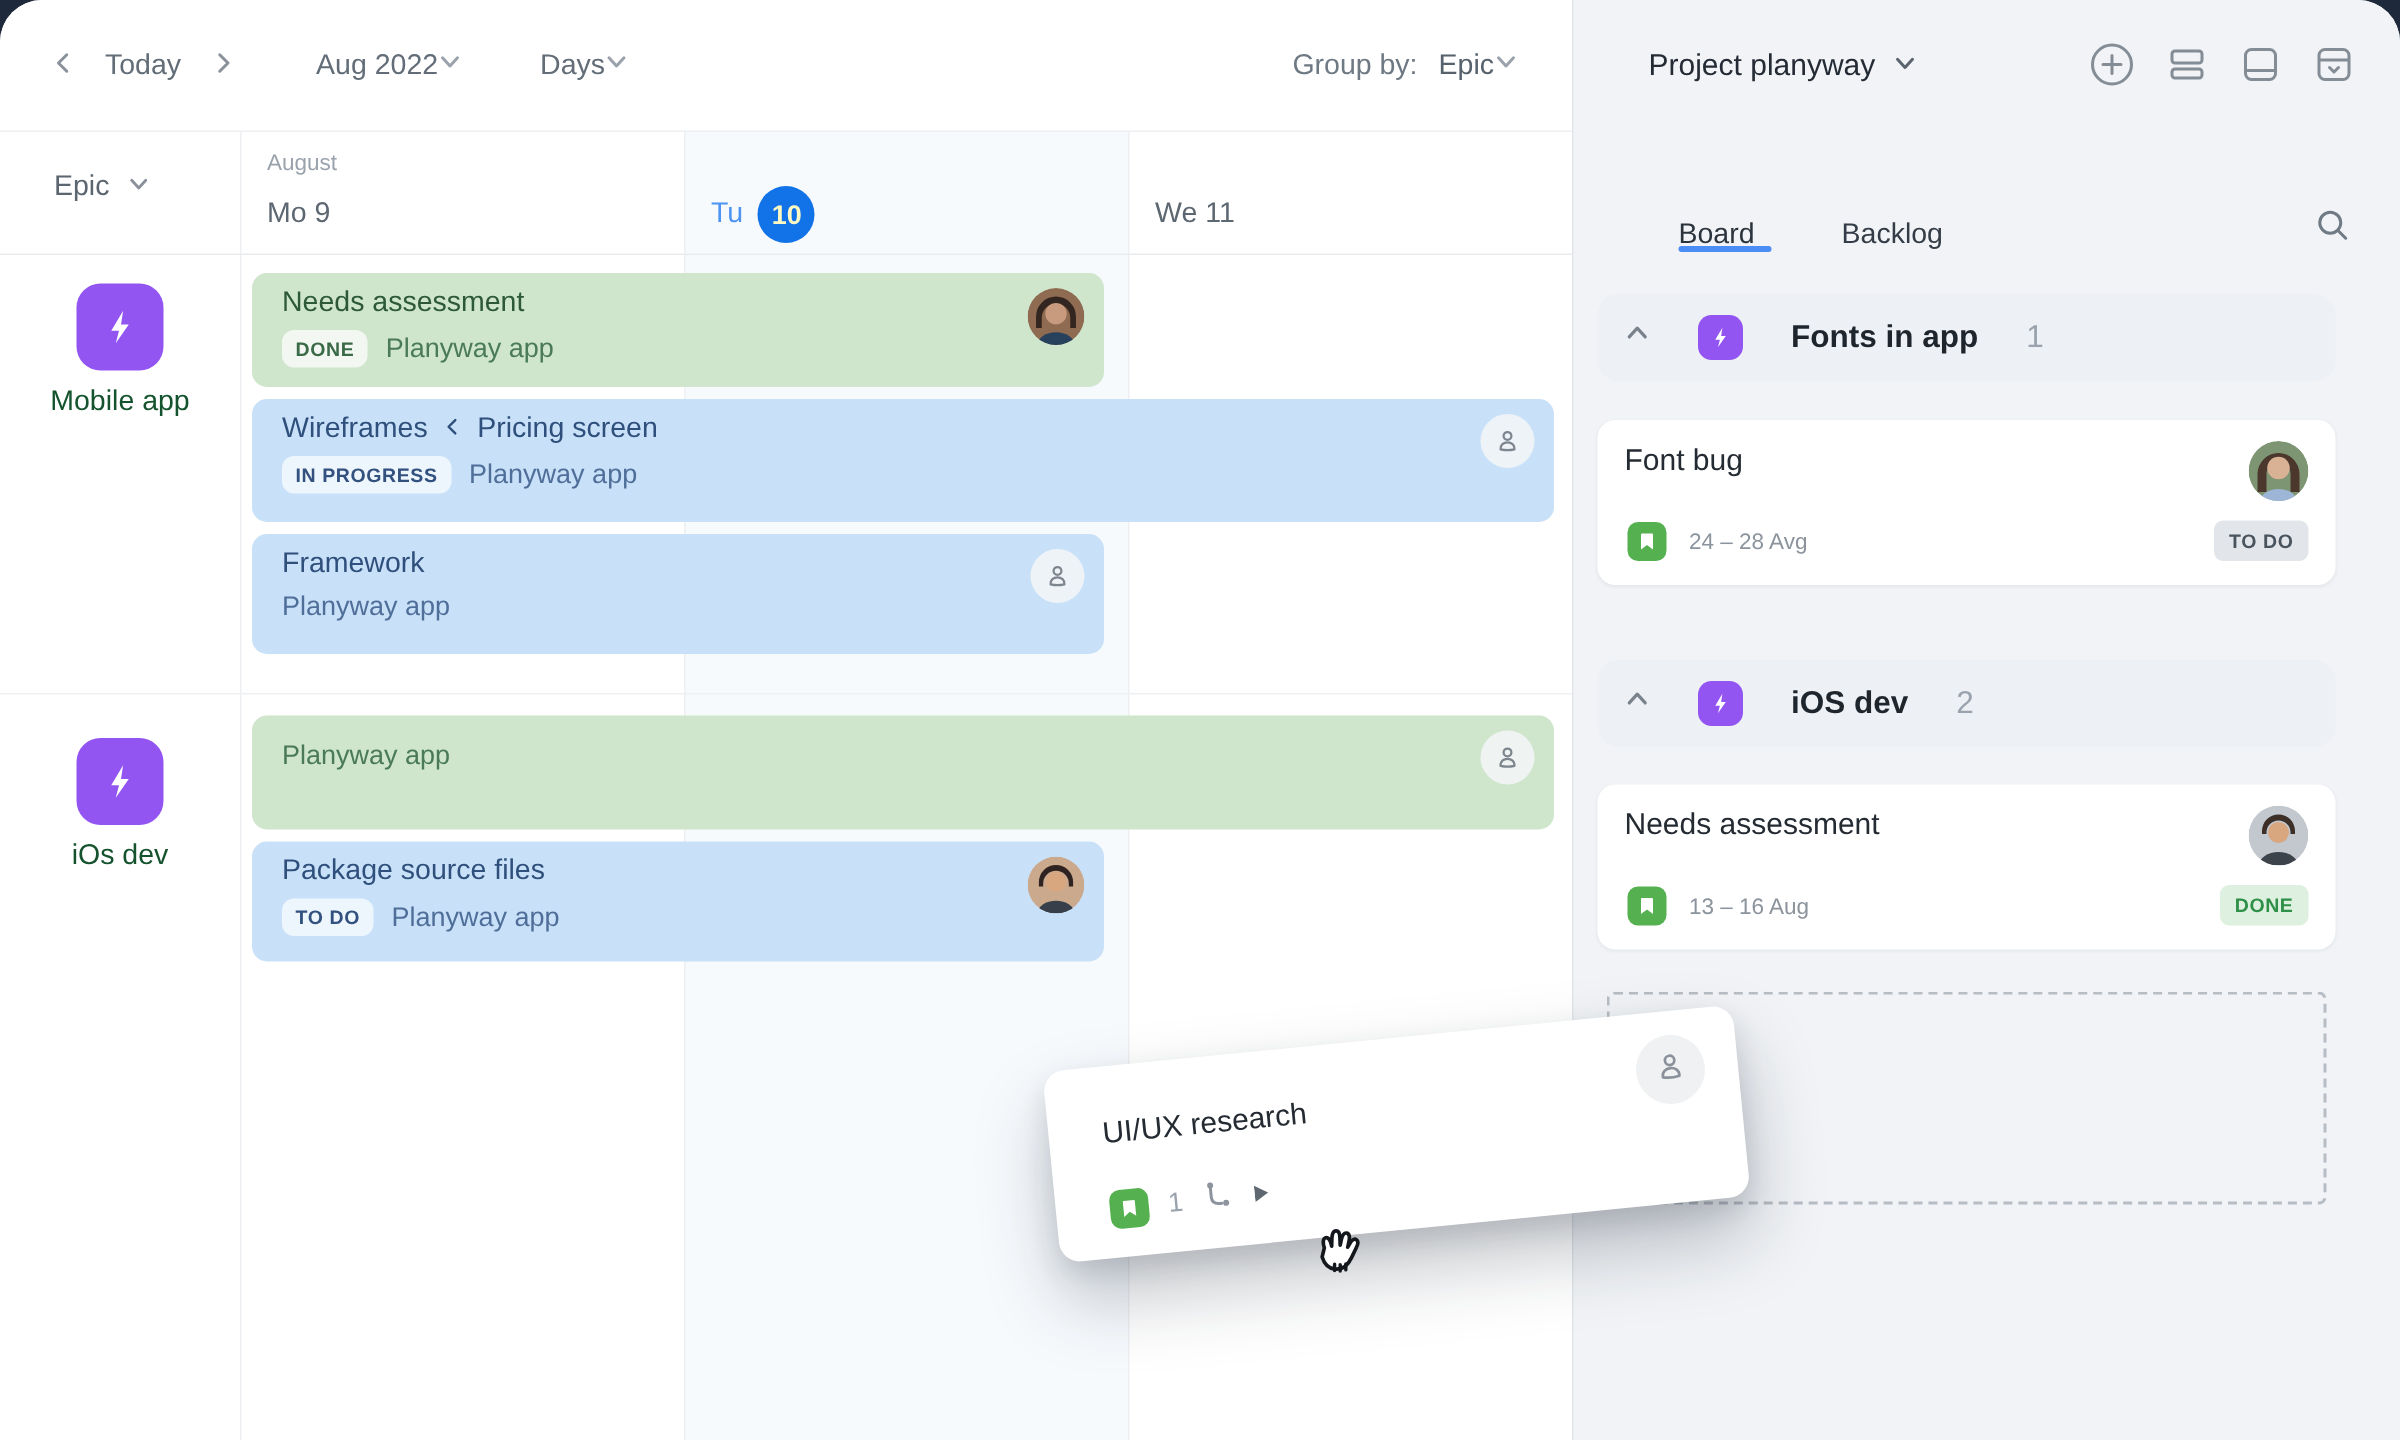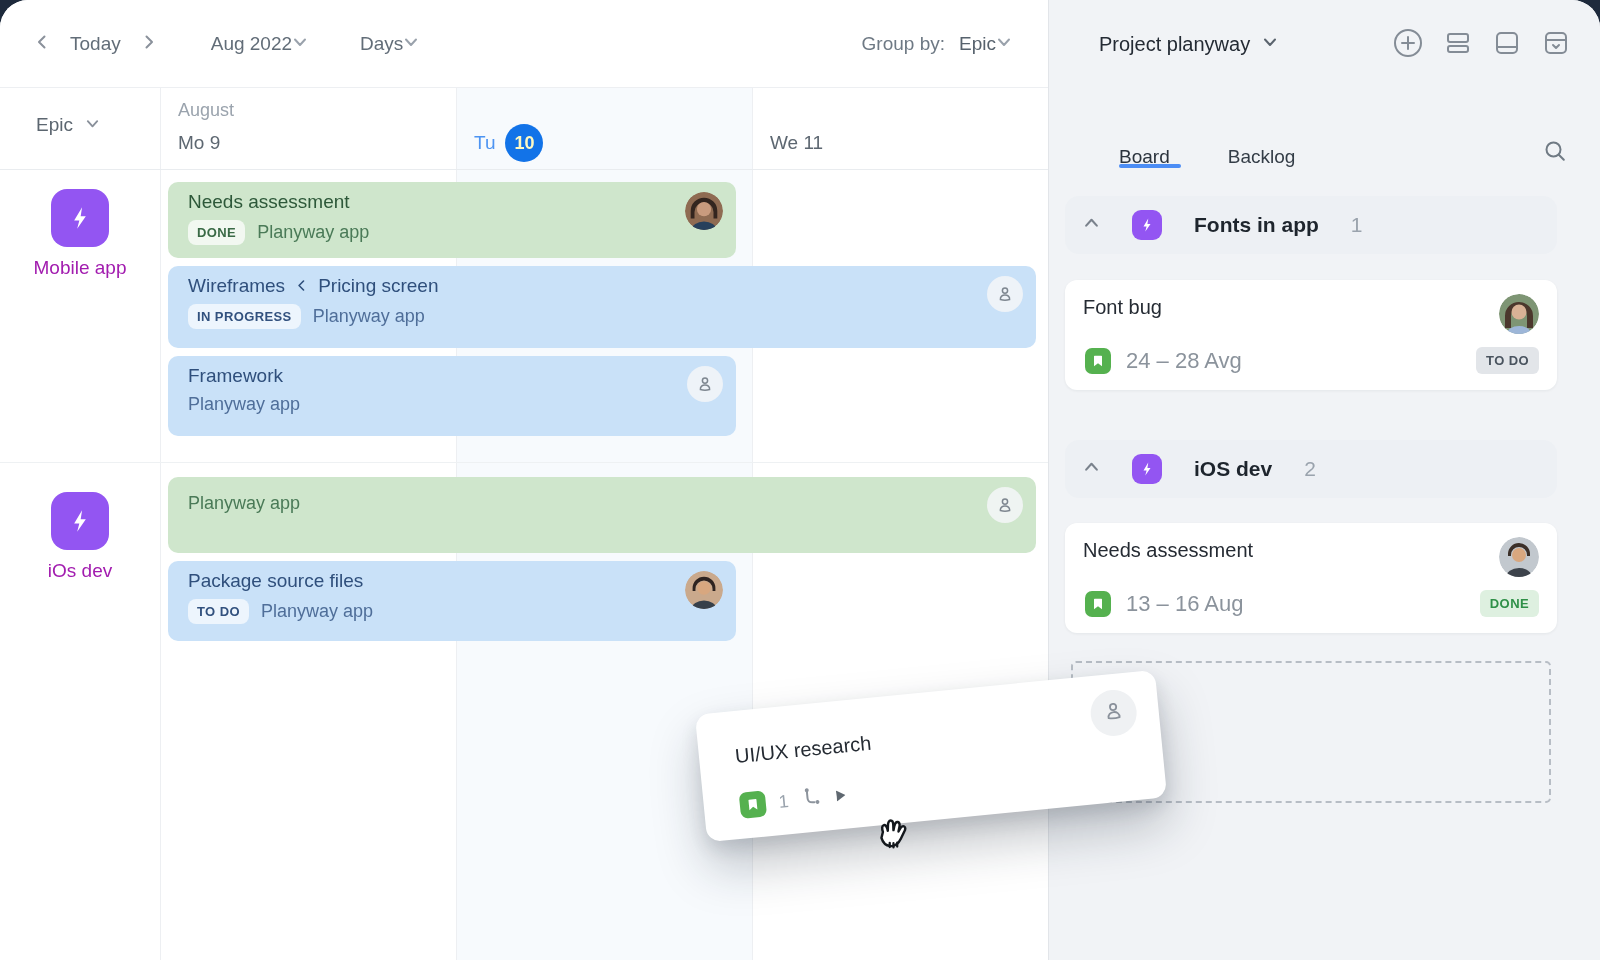--- a/index.html
+++ b/index.html
@@ -37,41 +37,41 @@
   .dd-month{margin-left:48px;}
   .dd-scale{margin-left:52px;}
   .groupby{margin-left:auto;display:flex;align-items:center;gap:14px;}
   .gb-label{font-size:19px;color:#6e7984;}
   .gb-value{font-size:19px;color:#57626d;font-weight:500;}
 
   
   .cal-header{position:absolute;left:0;top:88px;width:1048px;height:82px;border-bottom:1px solid #e9ecef;background:transparent;z-index:3;}
   .epic-axis{position:absolute;left:36px;top:26px;display:flex;align-items:center;gap:12px;cursor:pointer;}
   .epic-axis span{font-size:19px;color:#5c6670;}
-  .month-label{position:absolute;left:178px;top:12px;font-size:18px;color:var(--muted);}
+  .month-label{position:absolute;left:178px;top:12px;font-size:15px;color:var(--muted);}
   .day-label{position:absolute;font-size:19px;color:#5d6771;top:44px;}
   .d1{left:178px;}
   .d3{left:770px;}
   .tu-wrap{position:absolute;left:474px;top:36px;display:flex;align-items:center;gap:10px;}
   .tu-txt{font-size:19px;color:var(--today-text);}
   .tu-badge{width:38px;height:38px;border-radius:50%;background:var(--today-badge);color:#fef9c3;font-size:18px;font-weight:700;
             display:flex;align-items:center;justify-content:center;}
 
   
   .tu-tint{position:absolute;left:456px;top:88px;width:296px;bottom:0;background:#f7fafd;z-index:0;}
   .vline{position:absolute;top:88px;bottom:0;width:1px;background:var(--line);z-index:2;}
   .vl-epic{left:160px;}
   .vl-1{left:456px;}
   .vl-2{left:752px;}
   .hline-group{position:absolute;left:0;top:462px;width:1048px;height:1px;background:#eef1f3;z-index:2;}
 
   
   .epic-cell{position:absolute;left:0;width:160px;text-align:center;z-index:3;cursor:pointer;}
   .epic-icon{width:58px;height:58px;border-radius:16px;background:var(--purple);display:inline-flex;align-items:center;justify-content:center;}
-  .epic-name{margin-top:10px;font-size:19px;color:#a21caf;}
+  .epic-name{margin-top:10px;font-size:19px;color:#14532d;}
   .eg1{top:189px;}
   .eg2{top:492px;}
 
   
   .card{position:absolute;border-radius:10px;padding:9px 16px 0 20px;z-index:4;cursor:pointer;}
   .card.green{background:var(--green-card);}
   .card.blue{background:var(--blue-card);}
   .card .title{font-size:19px;display:flex;align-items:center;gap:10px;}
   .card.green .title{color:var(--green-title);}
   .card.blue .title{color:var(--blue-title);}
@@ -113,21 +113,21 @@
   .g-name{font-size:21px;font-weight:700;color:#1e252d;}
   .g-count{font-size:21px;color:var(--muted);}
 
   .bcard{position:absolute;left:16px;width:492px;height:110px;background:#fff;border-radius:12px;
          box-shadow:0 1px 3px rgba(20,26,40,.06);padding:16px 18px;cursor:pointer;}
   .bc1{top:280px;}
   .bc2{top:523px;}
   .bcard .b-title{font-size:20px;color:#252b33;}
   .bcard .b-avatar{position:absolute;top:14px;right:18px;}
   .bcard .b-meta{position:absolute;left:20px;bottom:16px;display:flex;align-items:center;gap:15px;}
-  .dates{font-size:22px;color:#8b939c;}
+  .dates{font-size:15px;color:#8b939c;}
   .status{position:absolute;right:18px;bottom:16px;font-size:13px;font-weight:700;letter-spacing:.4px;
           padding:6px 10px;border-radius:6px;}
   .status.todo{background:var(--todo-bg);color:var(--todo-text);}
   .status.done{background:var(--done-bg);color:var(--done-text);}
 
   .dropzone{position:absolute;left:22px;top:661px;width:480px;height:142px;border:2px dashed #b7bdc5;border-radius:5px;}
 
   
   .drag-card{position:absolute;left:700px;top:692px;width:462px;height:128px;background:#fff;border-radius:14px;
              transform:rotate(-5.6deg);z-index:20;cursor:grabbing;

